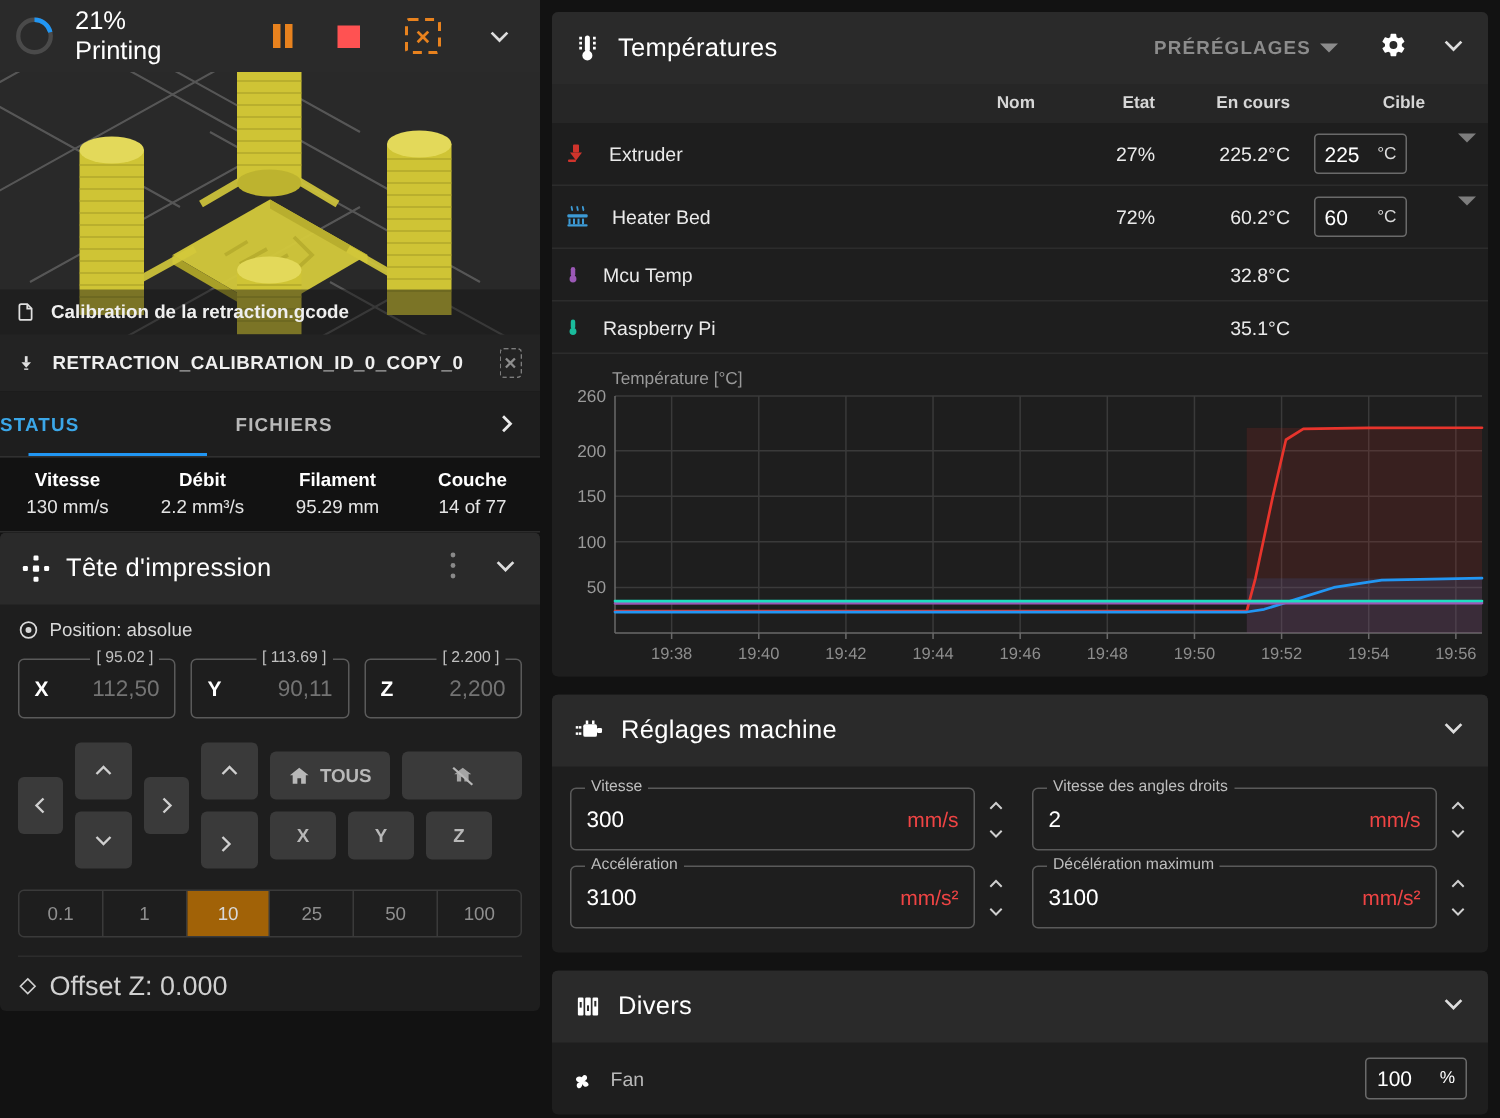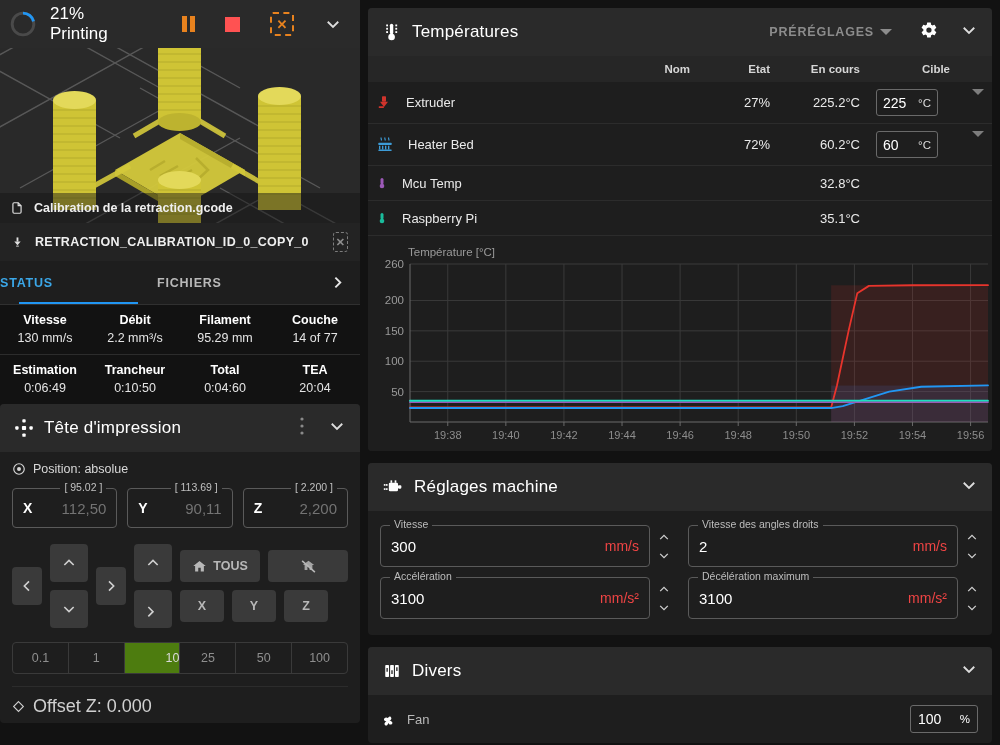--- a/index.html
+++ b/index.html
@@ -94,21 +94,21 @@
     background: #3a3a3a; border-radius: 4px; height: 32px; min-width: 54px;
     display: flex; align-items: center; justify-content: center; gap: 6px;
     color: #b8b8b8; font-size: 12.5px; font-weight: bold; cursor: pointer; padding: 0 12px;
   }
   .steps { display: flex; margin-top: 14px; border: 1px solid #3a3a3a; border-radius: 4px; overflow: hidden; }
   .step {
     flex: 1; height: 30px; display: flex; align-items: center; justify-content: center;
     font-size: 12.5px; color: #8e8e8e; border-right: 1px solid #3a3a3a; cursor: pointer;
   }
   .step:last-child { border-right: none; }
-  .step.active { background: #4d7c0f; color: #d9d9d9; justify-content: flex-end; }
+  .step.active { background: #a16207; color: #d9d9d9; }
   .offset-line { border-top: 1px solid #2c2c2c; margin-top: 12px; padding: 9px 0 0; display:flex; align-items:center; gap:8px; font-size: 18px; color: #d0d0d0; }
 
   
   .presets { font-size: 12.5px; font-weight: bold; letter-spacing: .8px; color: #8c8c8c; display: flex; align-items: center; gap: 6px; cursor:pointer; }
   .tbl { width: 100%; border-collapse: collapse; }
   .tbl thead th {
     background: #262626; font-size: 11.5px; font-weight: bold; color: #d6d6d6;
     padding: 7px 8px; text-align: right; height: 26px;
   }
   .tbl thead th.l { text-align: right; }
@@ -319,40 +319,20 @@
           <div class="stat-cell">
             <div class="stat-label">Filament</div>
             <div class="stat-val">95.29 mm</div>
           </div>
           <div class="stat-cell">
             <div class="stat-label">Couche</div>
             <div class="stat-val">14 of 77</div>
           </div>
         </div>
       </div>
-      <div class="stat-row" style="border-bottom:none">
-        <div class="stat-grid">
-          <div class="stat-cell">
-            <div class="stat-label">Estimation</div>
-            <div class="stat-val">0:06:49</div>
-          </div>
-          <div class="stat-cell">
-            <div class="stat-label">Trancheur</div>
-            <div class="stat-val">0:10:50</div>
-          </div>
-          <div class="stat-cell">
-            <div class="stat-label">Total</div>
-            <div class="stat-val">0:04:60</div>
-          </div>
-          <div class="stat-cell">
-            <div class="stat-label">TEA</div>
-            <div class="stat-val">20:04</div>
-          </div>
-        </div>
-      </div>
     </div>
 
     <div class="card">
       <div class="card-head">
         <svg width="20" height="20" viewBox="0 0 24 24" fill="#fff">
           <rect x="10" y="1.5" width="4" height="4" rx="1"></rect>
             <rect x="10" y="18.5" width="4" height="4" rx="1"></rect>
           <rect x="1.5" y="10" width="4" height="4" rx="1"></rect>
             <rect x="18.5" y="10" width="4" height="4" rx="1"></rect>
           <rect x="9.5" y="9.5" width="5" height="5" rx="1"></rect>

